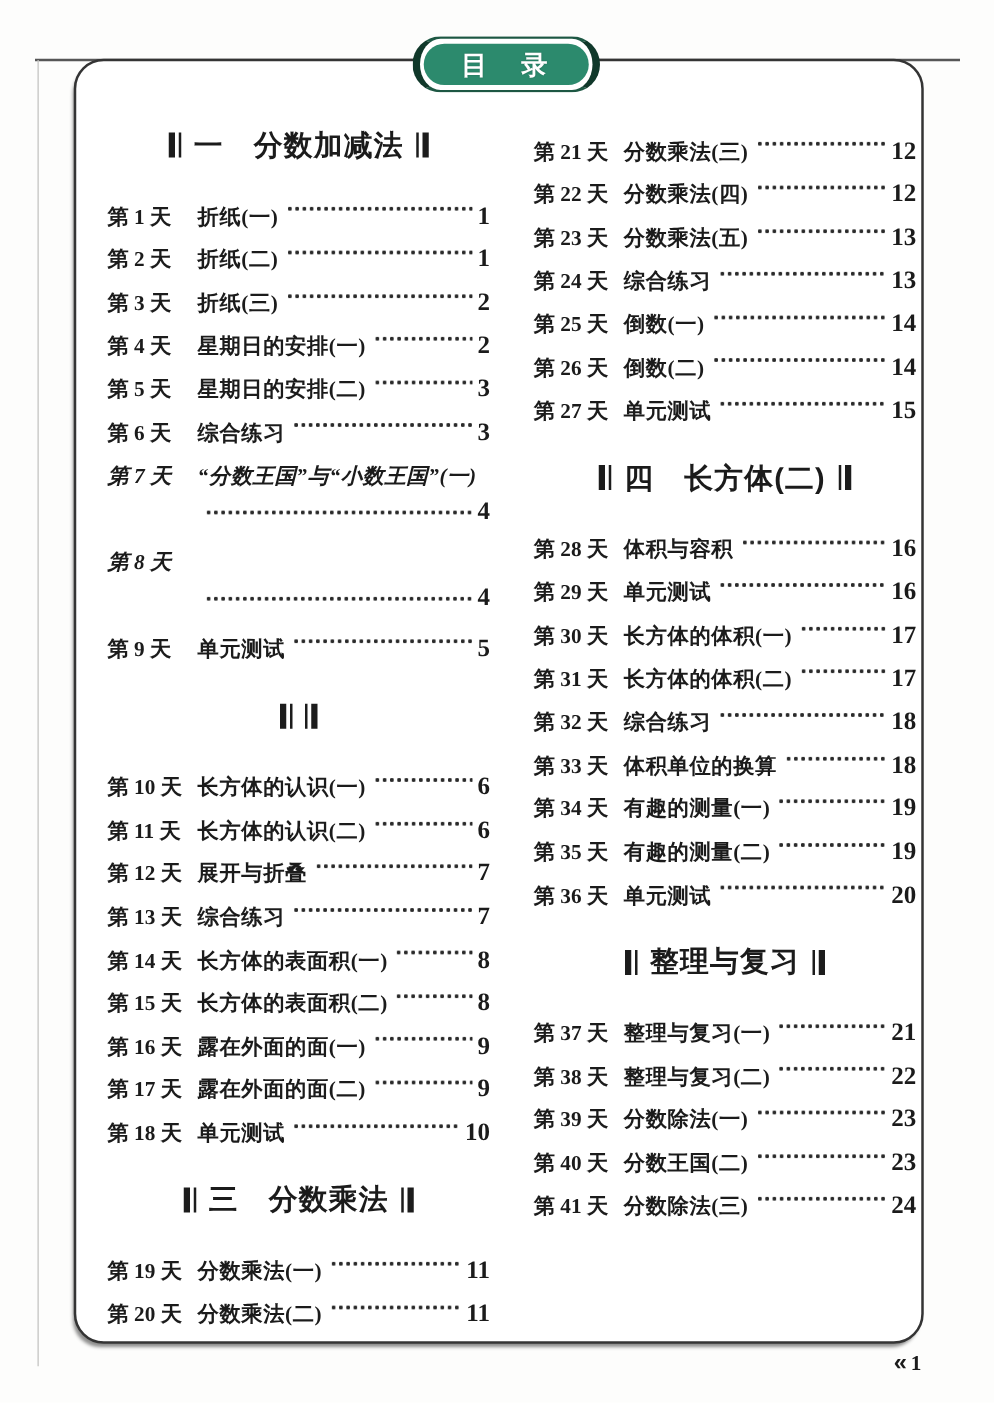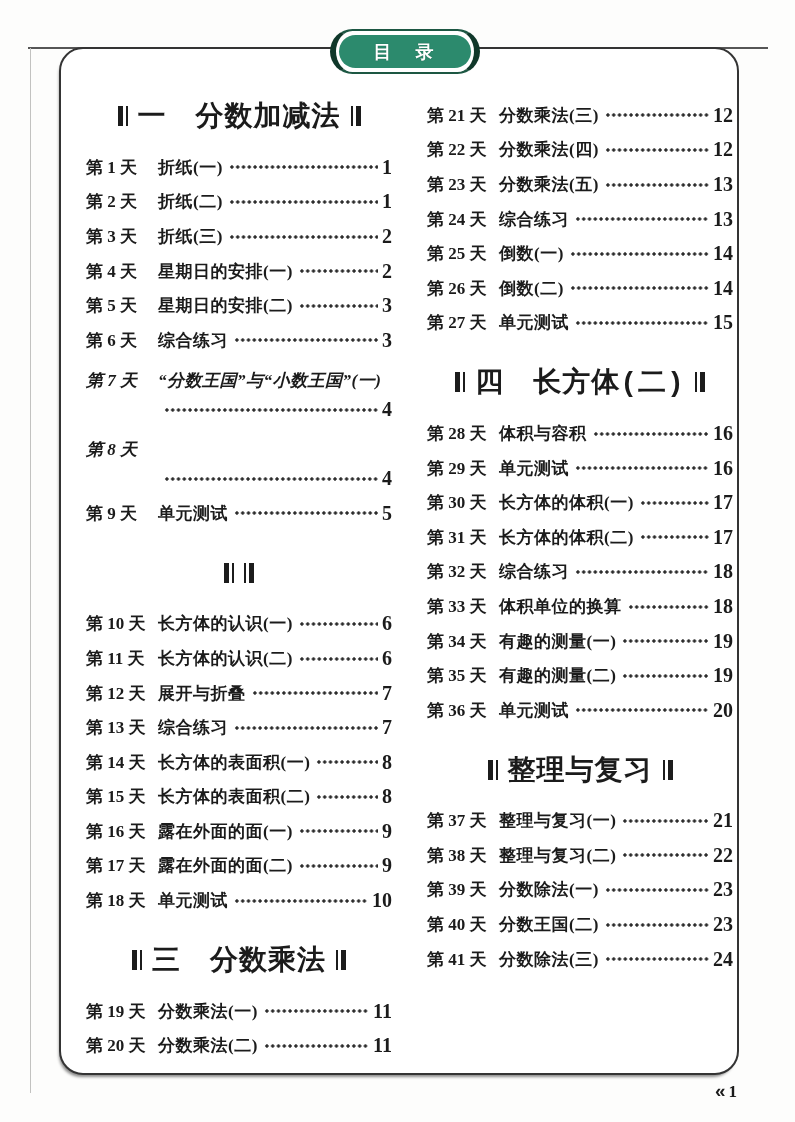--- a/index.html
+++ b/index.html
@@ -26,47 +26,47 @@
   .pill-ring {
     position:absolute; inset:0; background:#fff; border-radius:23px;
     border:2px solid #1d5743; border-left:6px solid #10382a; border-right:6px solid #10382a;
     box-sizing:border-box;
   }
   .pill-fill {
     position:absolute; left:9px; right:9px; top:6px; bottom:6px;
     background:#2c8a6d; border-radius:17px;
     display:flex; align-items:center; justify-content:center;
     color:#fff; font-family:"Liberation Sans", sans-serif;
-    font-size:18px; font-weight:bold; letter-spacing:3px;
+    font-size:21px; font-weight:bold; letter-spacing:3px;
     text-shadow:0 0 1px #145642;
   }
 
   
   .col { position:absolute; width:306px; }
   .col-left  { left:86px;  top:94px; }
   .col-right { left:427px; top:98px; }
 
-  .row { display:flex; align-items:center; height:34.6px; font-size:17px; font-weight:600; white-space:nowrap; }
+  .row { display:flex; align-items:flex-end; height:34.6px; font-size:17px; font-weight:600; white-space:nowrap; }
   .row2 { font-size:17px; font-weight:600; white-space:nowrap; }
   .row2 .line1 { display:flex; align-items:flex-end; height:34.6px;font-style:italic; }
   .row2 .line2 { display:flex; align-items:center; height:34.6px; padding-left:72px; }
   .day { flex:none; width:72px; white-space:pre; }
   .title { flex:none; letter-spacing:0.5px; }
   .leader {
     flex:1; align-self:stretch; margin:0 4px 0 6px; min-width:14px;
     background-image:radial-gradient(circle, #2b2b2b 1.4px, transparent 1.8px);
     background-size:5.8px 5.8px; background-repeat:repeat-x; background-position:0 50%;
   }
   .pagenum { flex:none; font-size:20px; font-weight:600; }
 
   .section {
     display:flex; align-items:center; justify-content:center; gap:10px;
     height:44px; margin:20px 0 12px;
-    font-family:Liberation Mono, monospace;
-    font-size:28px; font-weight:bold; letter-spacing:1px; white-space:pre;
+    font-family:Liberation Sans, sans-serif;
+    font-size:23px; font-weight:bold; letter-spacing:1px; white-space:pre;
   }
   .col > .section:first-child { margin-top:0; }
   .bar-marker { height:20px; width:3px; box-sizing:content-box; }
   .bar-left  { border-left:5px solid #1c1c1c; border-right:2px solid #1c1c1c; }
   .bar-right { border-left:2px solid #1c1c1c; border-right:5px solid #1c1c1c; }
 
   
   .footer {
     position:absolute; right:58px; top:1080px;
     display:flex; align-items:baseline; gap:3px;

